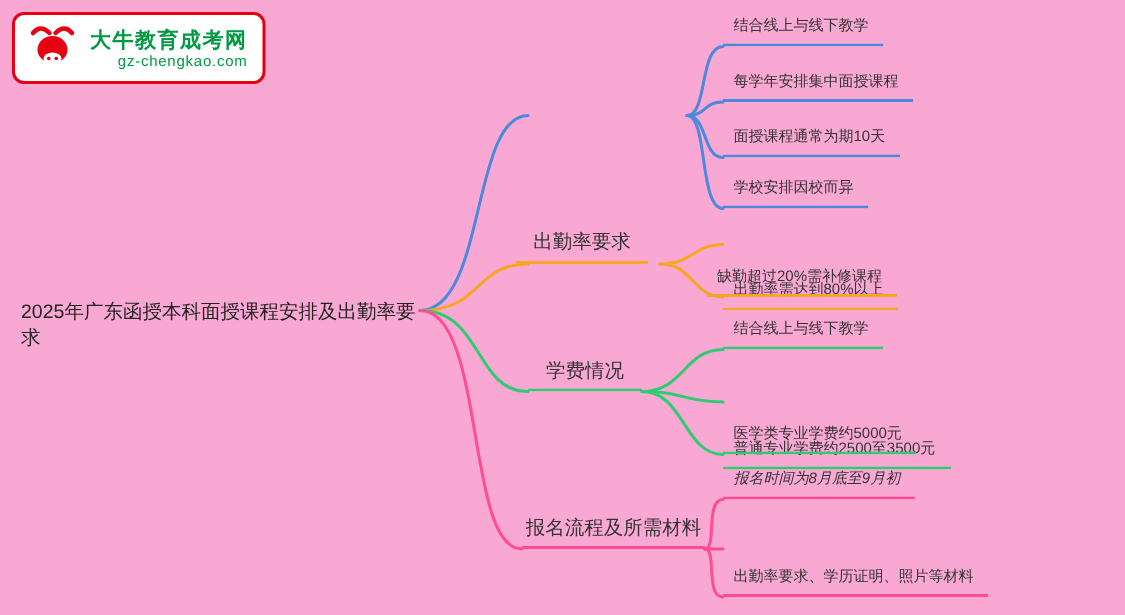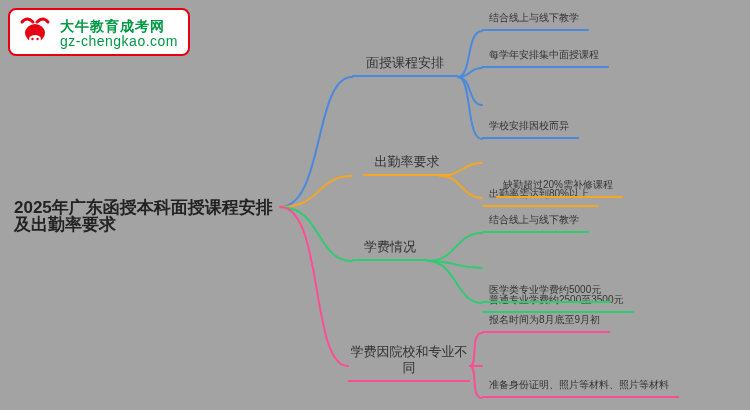--- a/index.html
+++ b/index.html
@@ -1,26 +1,26 @@
 <!DOCTYPE html>
 <html><head>
 <meta charset="utf-8">
 <style>
   html,body{margin:0;padding:0;background:#fff;font-family:"Liberation Sans",sans-serif;}
-  .stage{position:relative;width:750px;height:410px;background:#a3a3a3;overflow:hidden;}
+  .stage{position:relative;width:750px;height:410px;background:#f9a8d4;overflow:hidden;}
   .links{position:absolute;left:0;top:0;width:750px;height:410px;z-index:0;}
   .links path{fill:none;stroke-width:2;stroke-linecap:round;}
   .s0{stroke:#4a89dc;} .s1{stroke:#f5a623;} .s2{stroke:#2ecc71;} .s3{stroke:#ff4d94;}
 
   .logo{position:absolute;left:8px;top:8px;display:flex;align-items:center;gap:8px;
         border:2px solid #e60012;border-radius:8px;padding:5px 10px 5px 8px;background:#fff;z-index:2;}
   .logo-title{color:#009944;font-weight:bold;font-size:14px;letter-spacing:1px;line-height:18px;}
-  .logo-url{color:#009944;font-size:14px;line-height:13px;letter-spacing:.5px;}
+  .logo-url{color:#009944;font-size:10px;line-height:13px;letter-spacing:.5px;text-align:right;}
 
-  .root{position:absolute;left:14px;top:199px;width:268px;font-size:17px;font-weight:700;
+  .root{position:absolute;left:14px;top:199px;width:268px;font-size:13px;font-weight:400;
         color:#222;line-height:17px;z-index:1;}
 
   .branch{position:absolute;font-size:13px;color:#333;text-align:center;line-height:16px;
           padding-bottom:4px;border-bottom:2px solid;border-radius:1px;z-index:1;}
   .leaf{position:absolute;font-size:10px;color:#333;line-height:16px;white-space:nowrap;
         padding:0 10px 3px 7px;border-bottom:2px solid;border-radius:1px;z-index:1;}
   .b0{border-color:#4a89dc;} .b1{border-color:#f5a623;} .b2{border-color:#2ecc71;} .b3{border-color:#ff4d94;}
 </style>
 </head>
 <body>
@@ -61,32 +61,32 @@
       <circle cx="19.5" cy="24" r="1.2" fill="#e60012"></circle>
     </svg>
     <div class="logo-text">
       <div class="logo-title">大牛教育成考网</div>
       <div class="logo-url">gz-chengkao.com</div>
     </div>
   </div>
 
   <div class="root">2025年广东函授本科面授课程安排及出勤率要求</div>
 
-  <div class="branch b0" style="left:352px;top:55px;width:106px;">面授课程安排</div>
-  <div class="branch b1" style="left:363px;top:154px;width:88px;">出勤率要求</div>
+  <div class="branch b1" style="left:344px;top:154px;width:88px;font-family:Liberation Mono, monospace;">出勤率要求</div>
   <div class="branch b2" style="left:352px;top:239px;width:76px;">学费情况</div>
-  <div class="branch b3" style="left:348px;top:344px;width:122px;">学费因院校和专业不同</div>
+  <div class="branch b3" style="left:348px;top:344px;width:122px;">报名流程及所需材料</div>
 
   <div class="leaf b0" style="left:482px;top:10px;">结合线上与线下教学</div>
   <div class="leaf b0" style="left:482px;top:47px;">每学年安排集中面授课程</div>
+  <div class="leaf b0" style="left:482px;top:84px;">面授课程通常为期10天</div>
   <div class="leaf b0" style="left:482px;top:118px;text-align:center;">学校安排因校而异</div>
 
   <div class="leaf b1" style="left:482px;top:142px;margin-top:44px;">出勤率需达到80%以上</div>
-  <div class="leaf b1" style="left:496px;top:177px;">缺勤超过20%需补修课程</div>
+  <div class="leaf b1" style="left:471px;top:177px;">缺勤超过20%需补修课程</div>
 
   <div class="leaf b2" style="left:482px;top:212px;">结合线上与线下教学</div>
   <div class="leaf b2" style="left:482px;top:247px;margin-top:45px;">普通专业学费约2500至3500元</div>
   <div class="leaf b2" style="left:482px;top:282px;">医学类专业学费约5000元</div>
 
-  <div class="leaf b3" style="left:482px;top:312px;">报名时间为8月底至9月初</div>
-  <div class="leaf b3" style="left:482px;top:377px;">准备身份证明、照片等材料、照片等材料</div>
+  <div class="leaf b3" style="left:482px;top:312px;font-style:italic;">报名时间为8月底至9月初</div>
+  <div class="leaf b3" style="left:482px;top:377px;">出勤率要求、学历证明、照片等材料</div>
 
 </div>
 
 </body></html>

